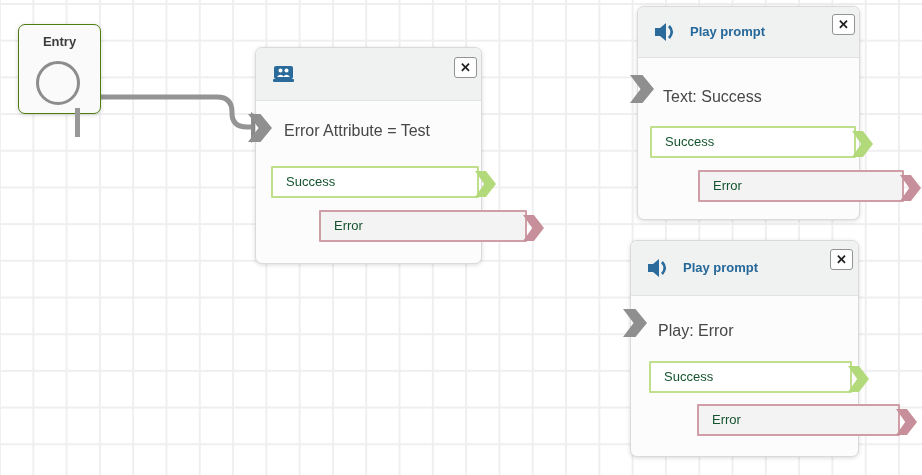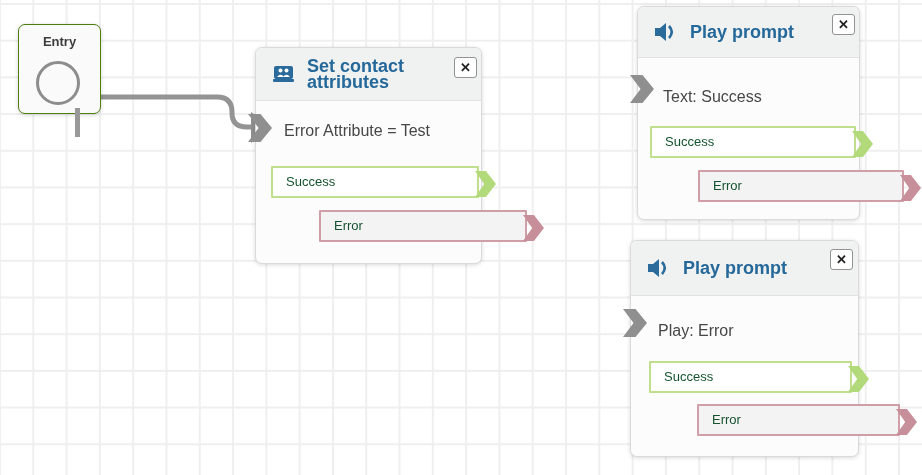--- a/index.html
+++ b/index.html
@@ -33,21 +33,21 @@
   .node{
     position:absolute;background:#fcfcfc;border:1px solid #dadada;border-radius:7px;
     box-shadow:0 1px 4px rgba(0,0,0,.15);
   }
   .node-header{
     position:absolute;left:0;top:0;right:0;
     background:#f0f1f1;border-bottom:1px solid #e2e2e2;border-radius:7px 7px 0 0;
     display:flex;align-items:center;padding:0 10px 0 17px;box-sizing:border-box;
   }
   .node-title{
-    font-size:18px;font-weight:bold;color:#25689a;line-height:16px;margin-left:13px;
+    font-size:13px;font-weight:bold;color:#25689a;line-height:16px;margin-left:13px;
     max-width:130px;
   }
   .close-btn{
     position:absolute;width:21px;height:19px;background:#fefefe;border:1px solid #939393;
     border-radius:3px;display:flex;align-items:center;justify-content:center;
     font-size:13px;font-weight:bold;color:#1f1f1f;line-height:1;cursor:pointer;
   }
   .input-text{position:absolute;font-size:16px;color:#474747;}
   .chevron{
     position:absolute;
@@ -84,21 +84,20 @@
   <div class="node" style="left:255px;top:47px;width:225px;height:215px;">
     <div class="node-header" style="height:53px;">
       <svg width="21" height="17" viewBox="0 0 21 17">
         <rect x="1" y="0" width="19" height="13" rx="2" fill="#2a6b9b"></rect>
         <circle cx="7.5" cy="4.6" r="2" fill="#ffffff"></circle>
         <circle cx="13.5" cy="4.6" r="2" fill="#ffffff"></circle>
         <path d="M4 11 q3.5-4.5 7 0 z" fill="#ffffff"></path>
         <path d="M10 11 q3.5-4.5 7 0 z" fill="#ffffff"></path>
         <rect x="0" y="13" width="21" height="3" rx="1" fill="#2a6b9b"></rect>
       </svg>
-      <div class="node-title">Set contact attributes</div>
     </div>
     <div class="close-btn" style="right:4px;top:9px;">✕</div>
     <div class="chevron in" style="top:66px;"></div>
     <div class="input-text" style="left:28px;top:74px;">Error Attribute = Test</div>
     <div class="row success" style="left:15px;top:118px;width:191px;">
       <span>Success</span>
       <div class="chevron out"></div>
     </div>
     <div class="row error" style="left:15px;top:162px;width:191px;">
       <span>Error</span>

